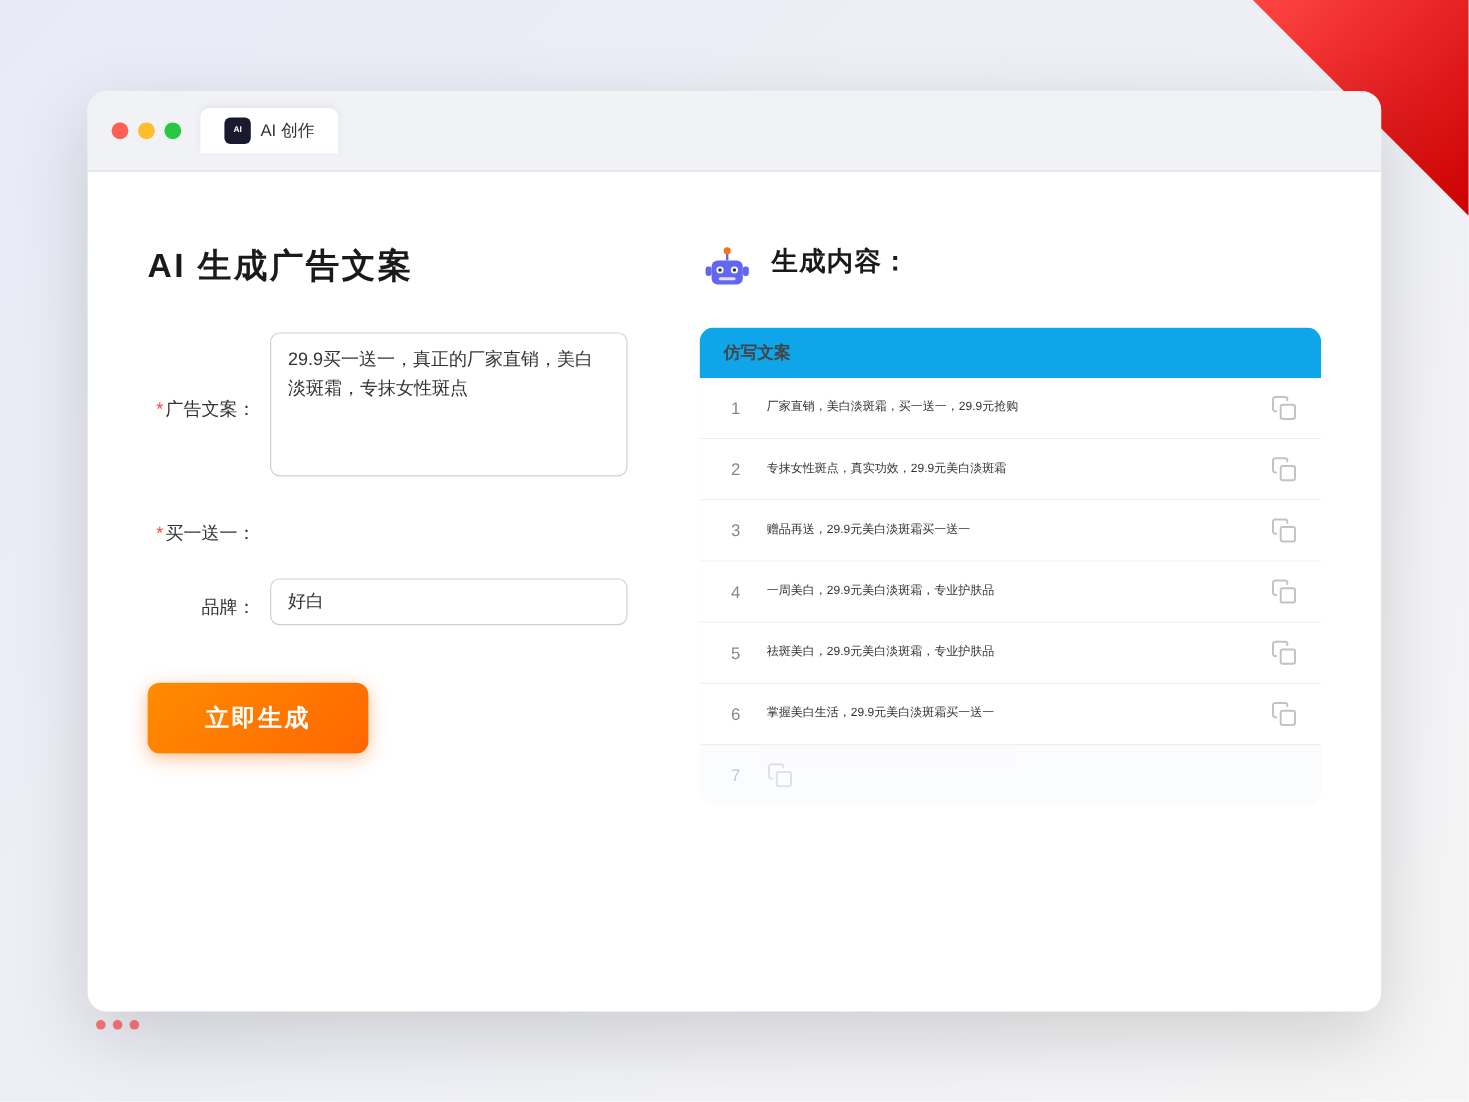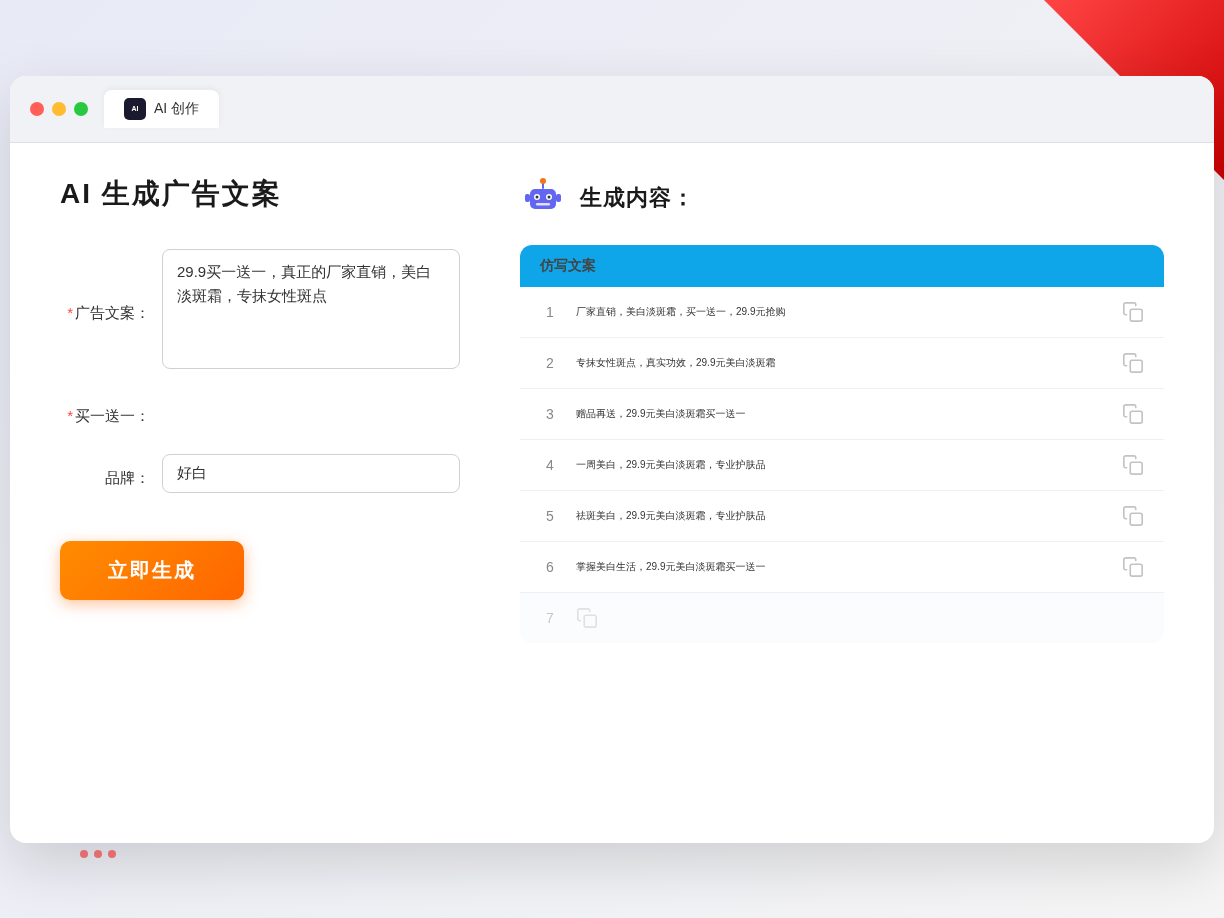--- a/index.html
+++ b/index.html
@@ -36,21 +36,21 @@
     .deco-dot {
       width: 8px;
       height: 8px;
       background: #ff4444;
       border-radius: 50%;
       opacity: 0.7;
     }
 
     
     .browser-window {
-      width: 1204px;
+      width: 1078px;
       background: #ffffff;
       border-radius: 16px;
       box-shadow: 0 20px 60px rgba(0,0,0,0.15);
       overflow: hidden;
       position: relative;
       z-index: 1;
     }
     .browser-titlebar {
       background: #f0f2f5;
       padding: 14px 20px;
@@ -97,21 +97,21 @@
       font-weight: bold;
     }
     .tab-label {
       font-size: 14px;
       color: #333;
       font-weight: 500;
     }
 
     
     .browser-content {
-      padding: 32px 50px;
+      padding: 60px 50px;
       display: flex;
       gap: 60px;
       min-height: 700px;
     }
 
     
     .left-panel {
       flex: 0 0 400px;
     }
     .page-title {
@@ -169,21 +169,20 @@
       box-shadow: 0 4px 15px rgba(255, 102, 0, 0.4);
     }
 
     
     .right-panel {
       flex: 1;
       min-width: 0;
     }
     .right-header {
       display: flex;
-      align-items: center;
       gap: 14px;
       margin-bottom: 24px;
     }
     .robot-icon {
       width: 46px;
       height: 46px;
       position: relative;
     }
     .robot-icon svg {
       width: 46px;

